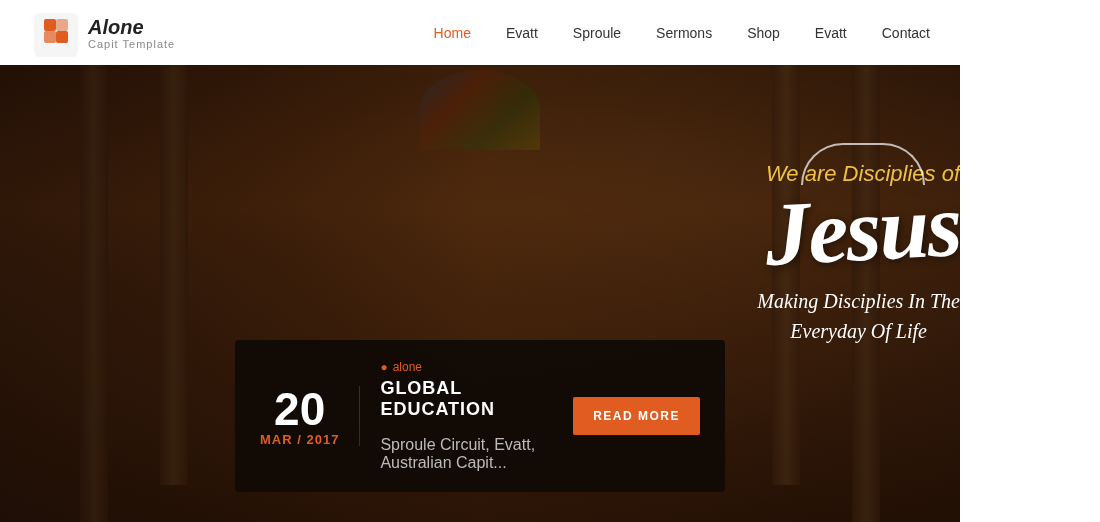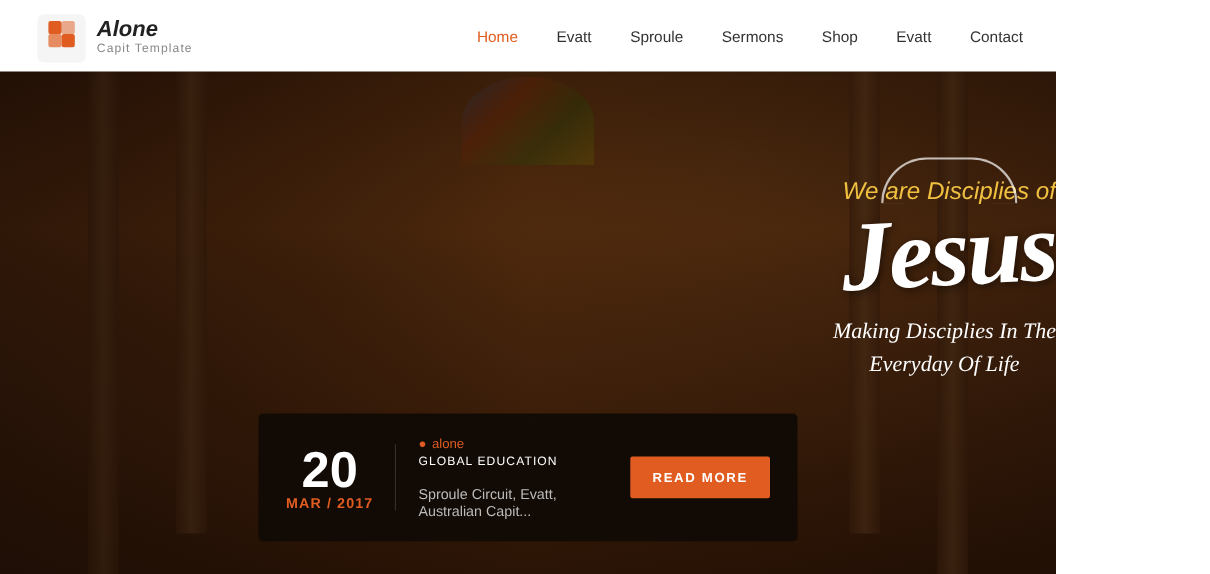--- a/index.html
+++ b/index.html
@@ -223,28 +223,28 @@
       gap: 5px;
       font-size: 12px;
       color: #e05c20;
       margin-bottom: 4px;
     }
     .event-author-icon {
       color: #e05c20;
       font-size: 12px;
     }
     .event-title {
-      font-size: 11px;
-      font-weight: 400;
+      font-size: 18px;
+      font-weight: 700;
       color: #fff;
       letter-spacing: 1px;
       margin-bottom: 4px;
     }
     .event-location {
-      font-size: 13px;
+      font-size: 16px;
       color: #bbb;
       margin-top: 16px;
     }
     .read-more-btn {
       background: #e05c20;
       color: #fff;
       border: none;
       padding: 12px 20px;
       font-size: 12px;
       font-weight: 700;

